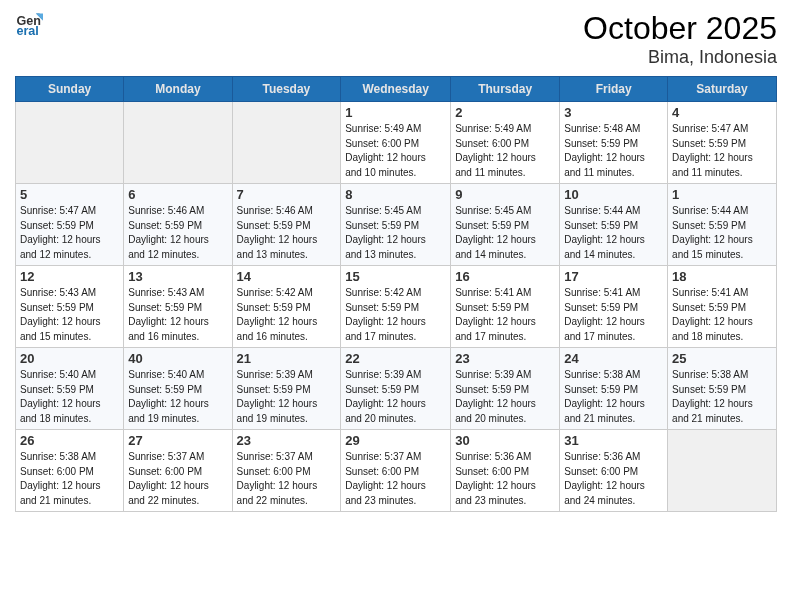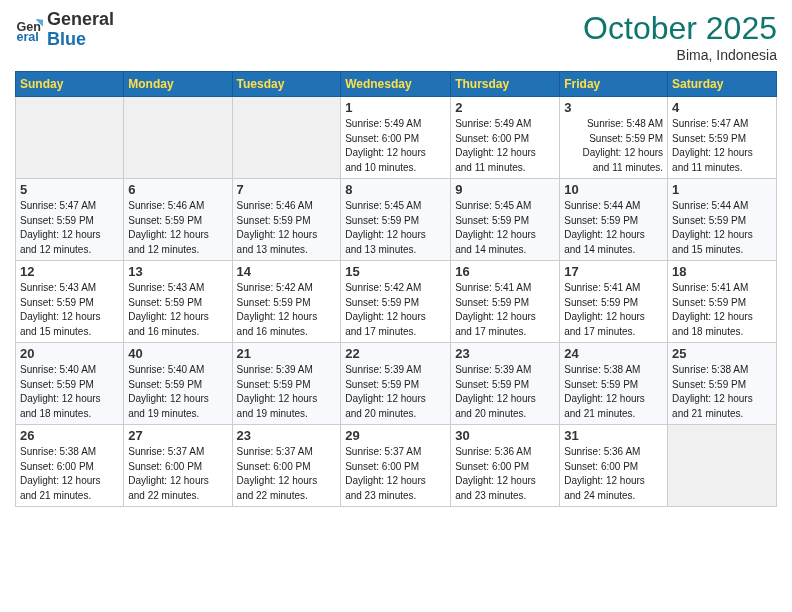--- a/index.html
+++ b/index.html
@@ -18,59 +18,59 @@
     }
     .header {
       display: flex;
       justify-content: space-between;
       align-items: flex-start;
       margin-bottom: 8px;
     }
     .logo {
       display: flex;
       align-items: center;
-      gap: 4px;
+      gap: 16px;
     }
     .logo-text {
       font-size: 18px;
       font-weight: bold;
       color: #333;
       line-height: 1.1;
     }
     .logo-text span {
       color: #1a6faf;
     }
     .logo-icon {
       width: 28px;
       height: 28px;
     }
     .title-block {
       text-align: right;
     }
     .month-title {
       font-size: 32px;
       font-weight: normal;
-      color: #0f766e;
+      color: #000000;
     }
     .location {
-      font-size: 14px;
+      font-size: 18px;
       color: #333;
     }
     .calendar {
       width: 100%;
       border-collapse: collapse;
       border: 1px solid #ccc;
     }
     .calendar th {
       background: #2171b5;
-      color: #fde047;
+      color: #e5e5e5;
       font-size: 12px;
       font-weight: bold;
       padding: 5px 4px;
-      text-align: left;
+      text-align: center;
       border: 1px solid #1a5a9a;
     }
     .calendar td {
       vertical-align: top;
       border: 1px solid #ccc;
       padding: 3px 4px;
       width: 113px;
       height: 82px;
       background: #fff;
       font-size: 10px;
@@ -99,26 +99,20 @@
 
 <div class="page">
   <div class="header">
     <div class="logo">
       <svg class="logo-icon" viewBox="0 0 40 40">
         <text x="2" y="22" font-size="18" font-weight="bold" fill="#333" font-family="Arial">Gen</text>
         <text x="2" y="36" font-size="18" font-weight="bold" fill="#1a6faf" font-family="Arial">eral</text>
         <polygon points="30,5 40,15 35,5" fill="#1a6faf"></polygon>
         <polygon points="30,5 40,5 40,15" fill="#5aaae0"></polygon>
       </svg>
-      <div>
-        <div class="logo-text">
-          <span style="color:#333">General</span><br>
-          <span style="color:#1a6faf">Blue</span>
-        </div>
-      </div>
     </div>
     <div class="title-block">
       <div class="month-title">October 2025</div>
       <div class="location">Bima, Indonesia</div>
     </div>
   </div>
 
   <table class="calendar">
     <thead>
       <tr>
@@ -145,21 +139,21 @@
           </td>
           <td>
             <span class="day-num">2</span>
             <div class="day-info" style="white-space: pre-line;">Sunrise: 5:49 AM
 Sunset: 6:00 PM
 Daylight: 12 hours
 and 11 minutes.</div>
           </td>
           <td>
             <span class="day-num">3</span>
-            <div class="day-info" style="white-space: pre-line; text-align: right;">Sunrise: 5:48 AM
+            <div class="day-info" style="white-space: pre-line;">Sunrise: 5:48 AM
 Sunset: 5:59 PM
 Daylight: 12 hours
 and 11 minutes.</div>
           </td>
           <td>
             <span class="day-num">4</span>
             <div class="day-info" style="white-space: pre-line;">Sunrise: 5:47 AM
 Sunset: 5:59 PM
 Daylight: 12 hours
 and 11 minutes.</div>

